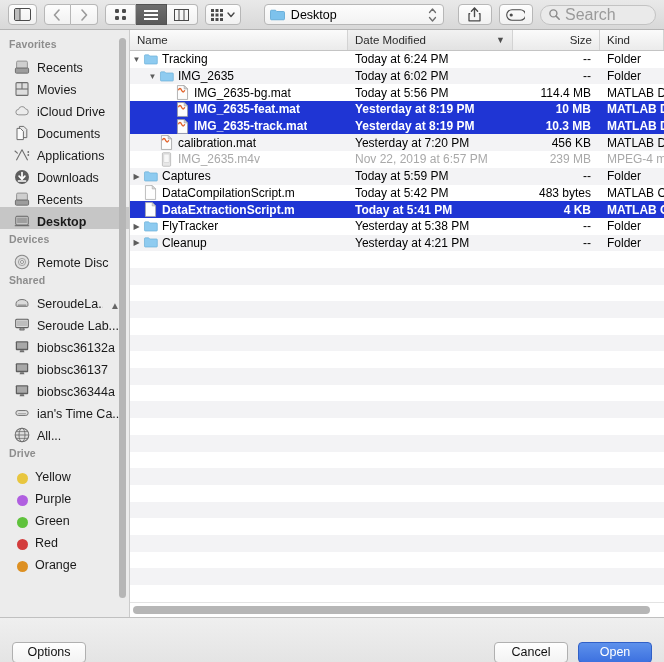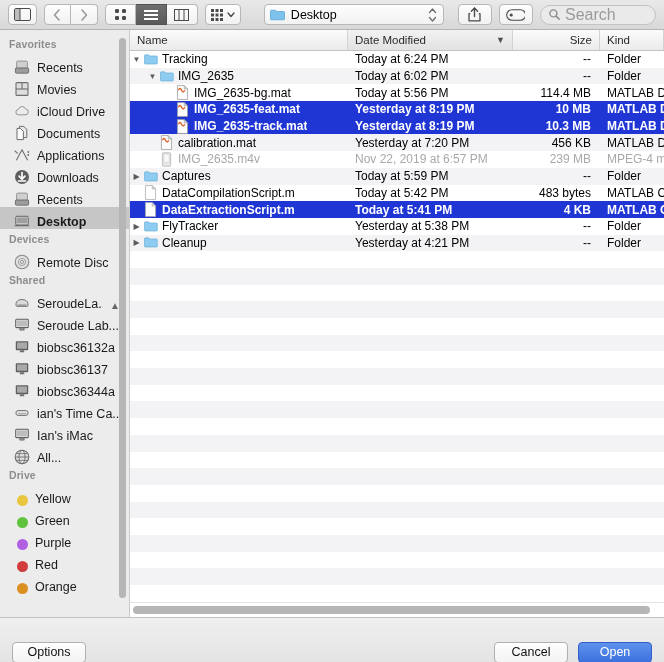--- a/index.html
+++ b/index.html
@@ -434,52 +434,42 @@
           <span class="sb-icon">
             <svg width="16" height="14" viewBox="0 0 16 16">
               <rect x="1" y="5.2" width="14" height="5.6" rx="2.7" fill="#e0e0e0" stroke="#6e6e6e" stroke-width="1.1"></rect>
               <line x1="3.4" y1="8.8" x2="12.6" y2="8.8" stroke="#8e8e8e" stroke-width="0.9"></line>
             </svg>
           </span>
           <span class="sb-label">ian's Time Ca...</span>
         </div>
         <div class="sb-item">
           <span class="sb-icon">
-            <svg width="16" height="14" viewBox="0 0 16 16">
-              <rect x="0.8" y="1.4" width="14.4" height="9.6" rx="1.1" fill="#e4e4e4" stroke="#5e5e5e" stroke-width="1.2"></rect>
-              <rect x="2.2" y="2.8" width="11.6" height="6.6" fill="#bdbdbd"></rect>
-              <path d="M6 11.2h4l0.6 2.6h-5.2z" fill="#9e9e9e" stroke="#5e5e5e" stroke-width="0.9"></path>
-            </svg>
-          </span>
-          <span class="sb-label">Ian's iMac</span>
-        </div>
-        <div class="sb-item">
-          <span class="sb-icon">
             <svg width="16" height="16" viewBox="0 0 16 16">
               <circle cx="8" cy="8" r="6.8" fill="#dedede" stroke="#6e6e6e" stroke-width="1.1"></circle>
               <ellipse cx="8" cy="8" rx="3" ry="6.8" fill="none" stroke="#6e6e6e" stroke-width="0.9"></ellipse>
               <line x1="1.2" y1="8" x2="14.8" y2="8" stroke="#6e6e6e" stroke-width="0.9"></line>
               <line x1="2.4" y1="4.6" x2="13.6" y2="4.6" stroke="#6e6e6e" stroke-width="0.8"></line>
               <line x1="2.4" y1="11.4" x2="13.6" y2="11.4" stroke="#6e6e6e" stroke-width="0.8"></line>
             </svg>
           </span>
           <span class="sb-label">All...</span>
         </div>
         <div class="sb-head">Drive</div>
         <div class="sb-item">
           <span class="tagdot" style="background:#e8c63f"></span>
           <span class="sb-label">Yellow</span>
         </div>
         <div class="sb-item">
+          <span class="tagdot" style="background:#b05fe0"></span>
+          <span class="sb-label">Purple</span>
+        </div>
+        <div class="sb-item">
           <span class="tagdot" style="background:#5fc23c"></span>
           <span class="sb-label">Green</span>
-        </div>
-        <div class="sb-item">
-          <span class="tagdot" style="background:#b05fe0"></span>
-          <span class="sb-label">Purple</span>
         </div>
         <div class="sb-item">
           <span class="tagdot" style="background:#d33c3c"></span>
           <span class="sb-label">Red</span>
         </div>
         <div class="sb-item">
           <span class="tagdot" style="background:#dd9022"></span>
           <span class="sb-label">Orange</span>
         </div>
         <div class="sb-scroll">

